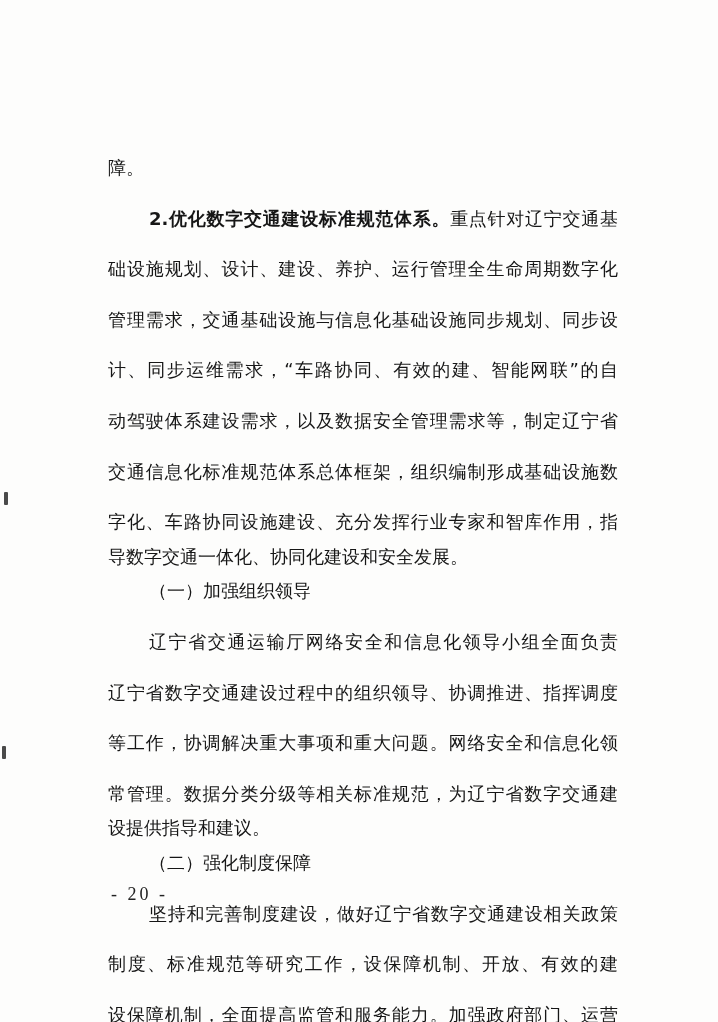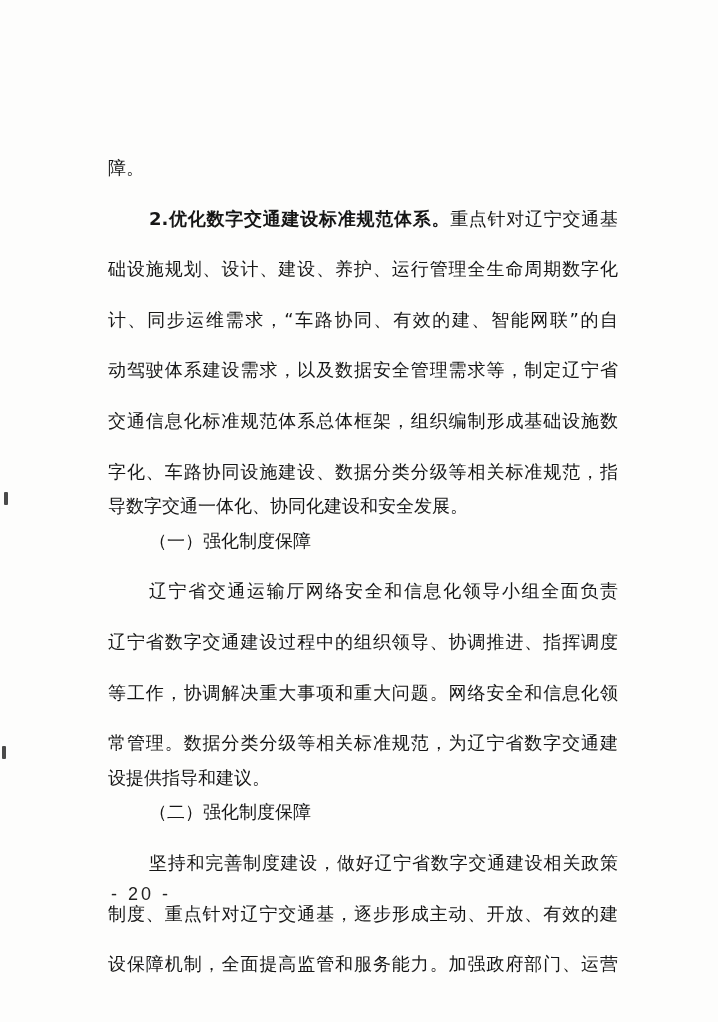--- a/index.html
+++ b/index.html
@@ -47,21 +47,21 @@
     padding-left: 41px;
   }
   .b {
     font-weight: bold;
   }
   .pageno {
     position: absolute;
     left: 111px;
     top: 884px;
     color: #222222;
-    font-family: Liberation Sans, sans-serif;
+    font-family: Liberation Serif, serif;
     font-size: 18px;
     letter-spacing: 3px;
   }
   .edge-mark {
     position: absolute;
     background: #4a4a4a;
     border-radius: 1px;
   }
   .edge-mark.m1 { left: 4px; top: 492px; width: 4px; height: 13px; }
   .edge-mark.m2 { left: 2px; top: 746px; width: 4px; height: 13px; }
@@ -71,32 +71,33 @@
 
 <div class="page">
 
   <span class="edge-mark m1"></span>
   <span class="edge-mark m2"></span>
 
   <div class="textblock">
     <div class="line">障。</div>
     <div class="line indent fill"><span class="b">2.优化数字交通建设标准规范体系。</span><span>重点针对辽宁交通基</span></div>
     <div class="line fill">础设施规划、设计、建设、养护、运行管理全生命周期数字化</div>
+    <div class="line fill">管理需求，交通基础设施与信息化基础设施同步规划、同步设</div>
     <div class="line fill">计、同步运维需求，“车路协同、有效的建、智能网联”的自</div>
     <div class="line fill">动驾驶体系建设需求，以及数据安全管理需求等，制定辽宁省</div>
     <div class="line fill">交通信息化标准规范体系总体框架，组织编制形成基础设施数</div>
-    <div class="line fill">字化、车路协同设施建设、数据分类分级等相关标准规范，指</div>
+    <div class="line fill">字化、车路协同设施建设、充分发挥行业专家和智库作用，指</div>
     <div class="line">导数字交通一体化、协同化建设和安全发展。</div>
-    <div class="line indent">（一）强化制度保障</div>
+    <div class="line indent">（一）加强组织领导</div>
     <div class="line indent fill">辽宁省交通运输厅网络安全和信息化领导小组全面负责</div>
     <div class="line fill">辽宁省数字交通建设过程中的组织领导、协调推进、指挥调度</div>
     <div class="line fill">等工作，协调解决重大事项和重大问题。网络安全和信息化领</div>
     <div class="line fill">常管理。数据分类分级等相关标准规范，为辽宁省数字交通建</div>
     <div class="line">设提供指导和建议。</div>
     <div class="line indent">（二）强化制度保障</div>
     <div class="line indent fill">坚持和完善制度建设，做好辽宁省数字交通建设相关政策</div>
-    <div class="line fill">制度、重点针对辽宁交通基，逐步形成主动、开放、有效的建</div>
+    <div class="line fill">制度、标准规范等研究工作，设保障机制、开放、有效的建</div>
     <div class="line fill">设保障机制，全面提高监管和服务能力。加强政府部门、运营</div>
   </div>
 
   <div class="pageno">- 20 -</div>
 
 </div>
 
 </body></html>

